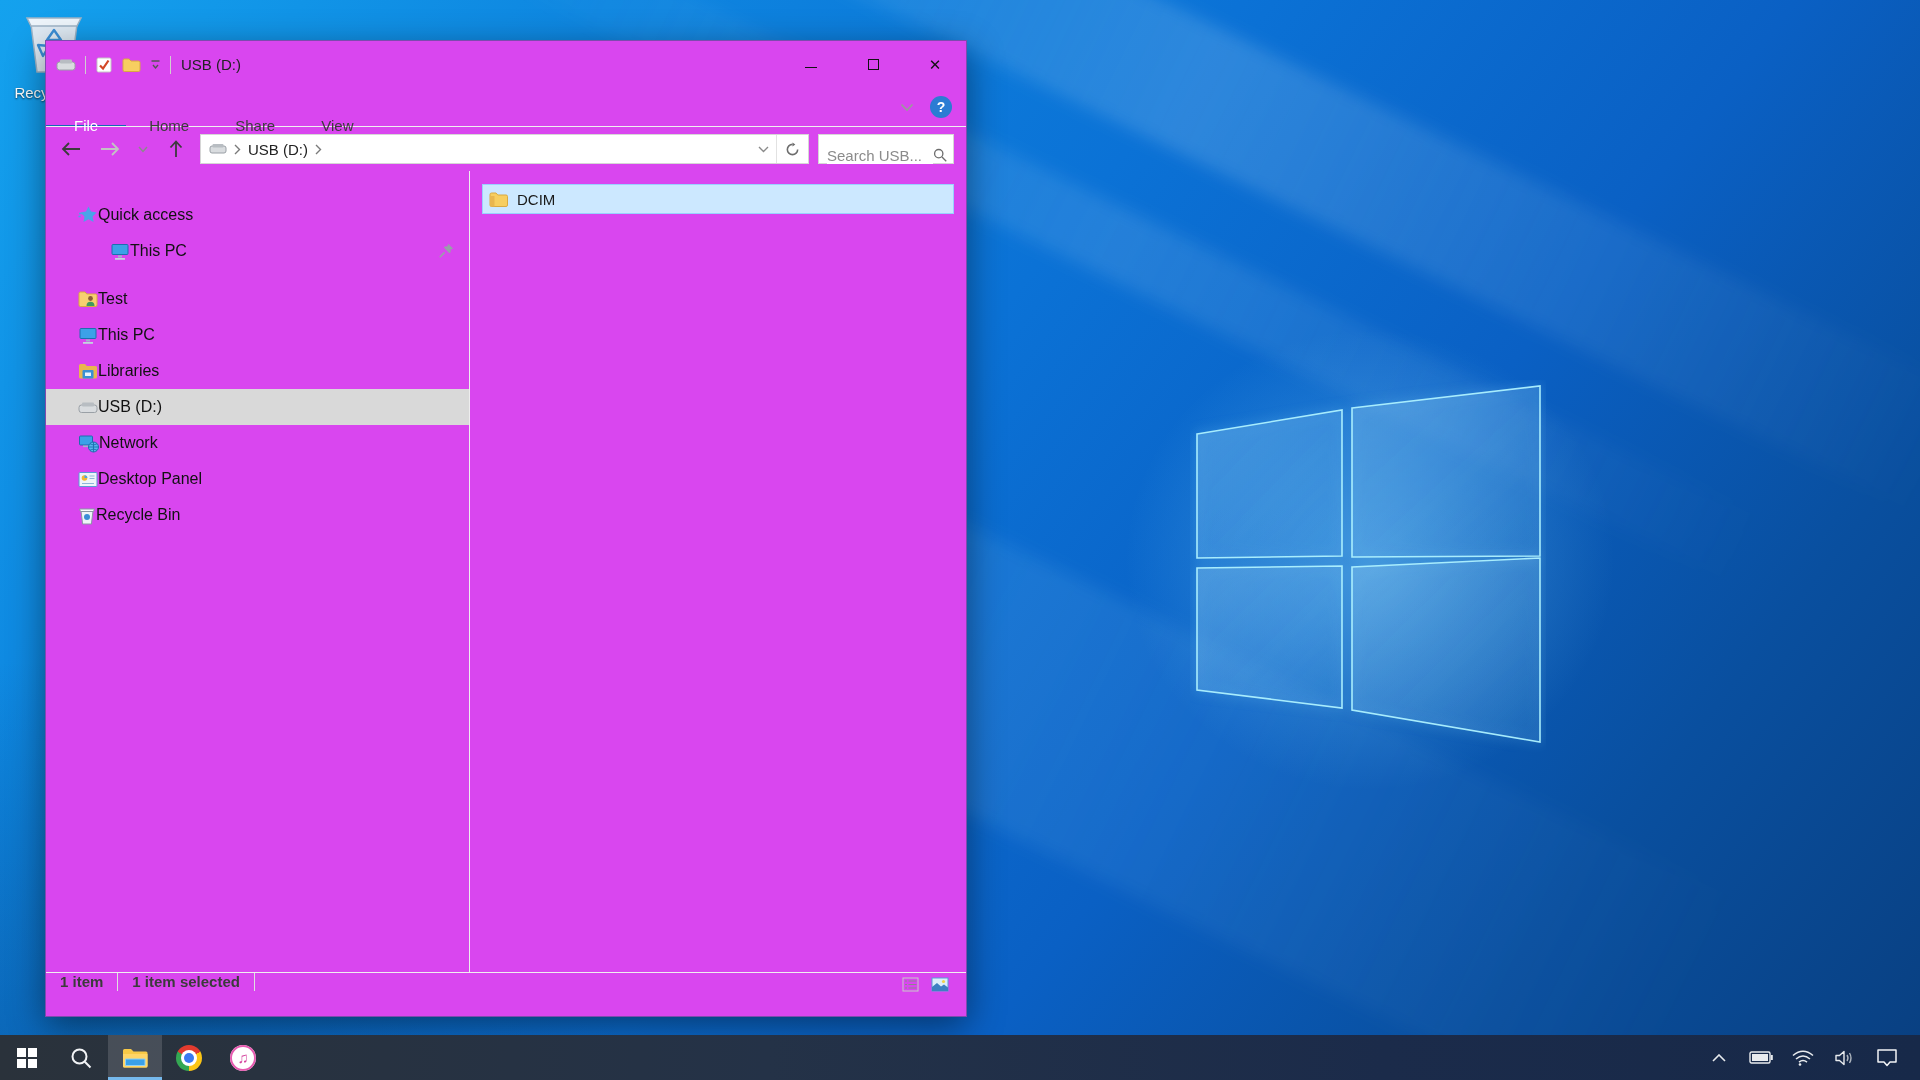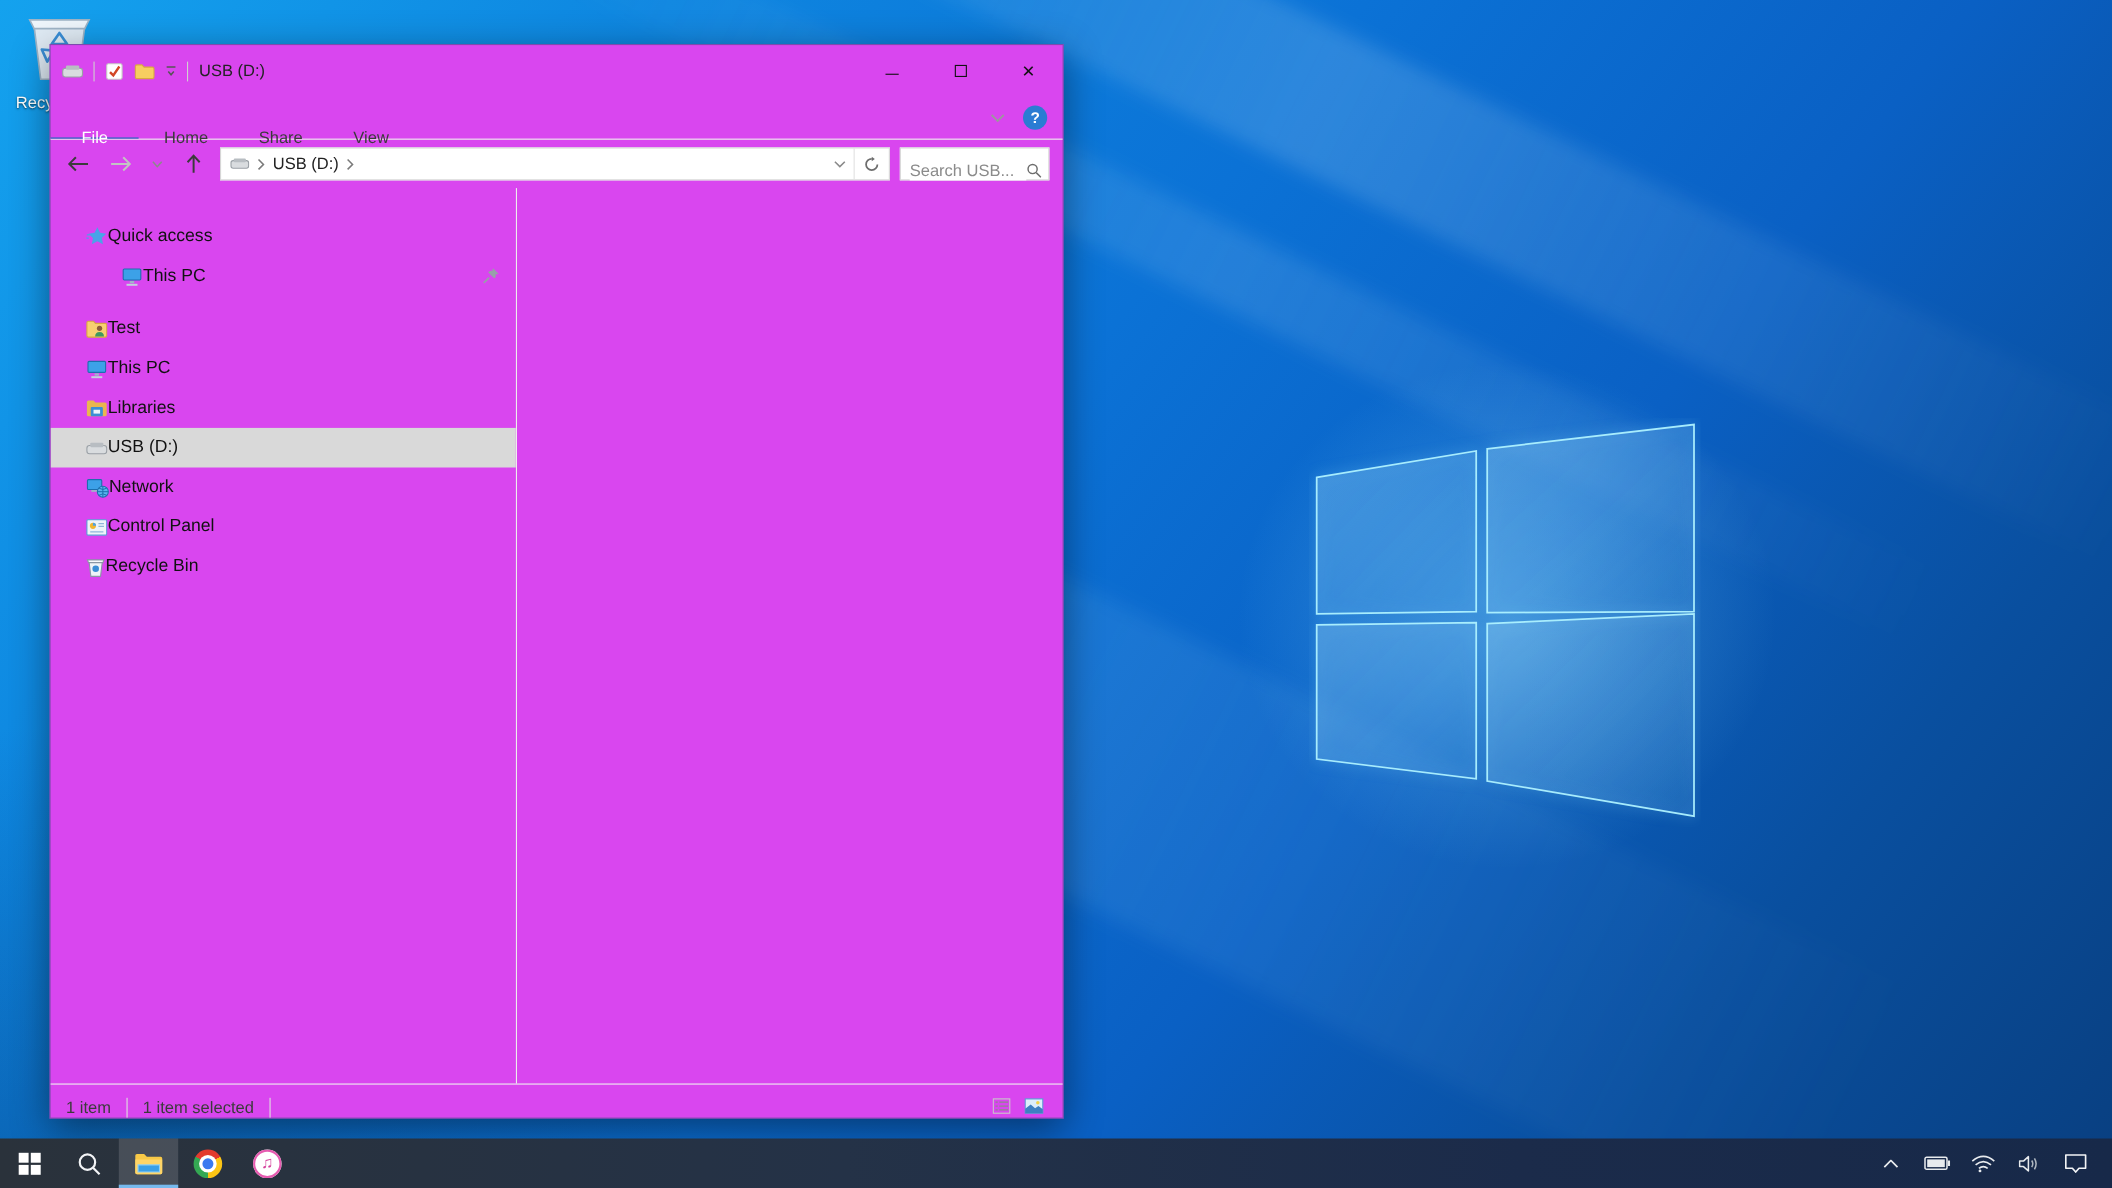--- a/index.html
+++ b/index.html
@@ -71,21 +71,21 @@
   .side-item.root { padding-left:32px; }
   .side-item.child { padding-left:64px; }
   .side-item.selected { background:#d9d9d9; }
   .side-item .pin { position:absolute; right:14px; top:9px; }
   .side-gap { height:12px; }
   .content { flex:1; padding:13px 12px; }
   .file-row { height:30px; display:flex; align-items:center; gap:9px; padding:0 6px;
     background:#cce8ff; border:1px solid #99d1ff; font-size:15px; color:#1a1a1a; }
 
   
-  .statusbar { height:31px; border-top:1px solid #f0f0f0; display:flex; align-items:flex-end; padding:0 14px; gap:14px; font-size:15px; color:#3b3b3b; flex:0 0 auto; }
+  .statusbar { height:44px; border-top:1px solid #f0f0f0; display:flex; align-items:flex-start; padding:0 14px; gap:14px; font-size:15px; color:#3b3b3b; flex:0 0 auto;font-weight:bold; }
   .statusbar .vsep { width:1px; height:18px; background:#e0e0e0; }
   .status-right { margin-left:auto; display:flex; gap:6px; }
   .view-btn { width:24px; height:22px; display:flex; align-items:center; justify-content:center; }
 
   
   .taskbar { position:absolute; left:0; bottom:0; width:1920px; height:45px; z-index:50;
     background:linear-gradient(90deg,#2a323b 0%,#243247 40%,#1b2b4a 72%,#172949 100%);
     display:flex; align-items:stretch; }
   .tb-btn { width:54px; display:flex; align-items:center; justify-content:center; position:relative; }
   .tb-btn.active { background:rgba(255,255,255,.14); }
@@ -312,34 +312,43 @@
         <span>Network</span>
       </div>
 
       <div class="side-item root">
         <svg width="20" height="17" viewBox="0 0 20 17">
             <rect x="1" y="1.5" width="18" height="14" rx="1" fill="#eef4f9" stroke="#5b9bd5"></rect>
             <circle cx="6.5" cy="7" r="2.8" fill="#f2b632"></circle>
             <path d="M6.5 7 L6.5 4.2 A2.8 2.8 0 0 1 9.3 7 Z" fill="#4aa3e8"></path>
             <path d="M11.5 5 h5 M11.5 7.5 h5 M4 12.5 h12" stroke="#8fb6d9" stroke-width="1.2"></path>
           </svg>
-        <span>Control Panel</span>
+        <span>Desktop Panel</span>
       </div>
 
       <div class="side-item root">
         <svg width="18" height="19" viewBox="0 0 18 19">
             <path d="M3 5 L15 5 L13.4 18 L4.6 18 Z" fill="#eef3f8" stroke="#8a97a5"></path>
             <path d="M1.5 3 L16.5 3 L15.5 5.5 L2.5 5.5 Z" fill="#f7fafc" stroke="#8a97a5"></path>
             <circle cx="9" cy="11" r="3" fill="#3a8ed6"></circle>
           </svg>
         <span>Recycle Bin</span>
       </div>
 
     </div>
 
+    <div class="content">
+      <div class="file-row">
+        <svg width="19" height="16" viewBox="0 0 19 16">
+            <path d="M1 3.5 Q1 2 2.5 2 L7 2 L8.8 4 L17 4 Q18.5 4 18.5 5.5 L18.5 14 Q18.5 15.5 17 15.5 L2.5 15.5 Q1 15.5 1 14 Z" fill="#f7ce60" stroke="#d9a940"></path>
+            <path d="M1 5 L5.5 5 L5.5 15.5 L2.5 15.5 Q1 15.5 1 14 Z" fill="#e9b64f"></path>
+          </svg>
+        <span>DCIM</span>
+      </div>
+    </div>
   </div>
 
   <div class="statusbar">
     <span>1 item</span>
     <div class="vsep"></div>
     <span>1 item selected</span>
     <div class="vsep"></div>
     <div class="status-right">
       <div class="view-btn">
         <svg width="17" height="15" viewBox="0 0 17 15">

